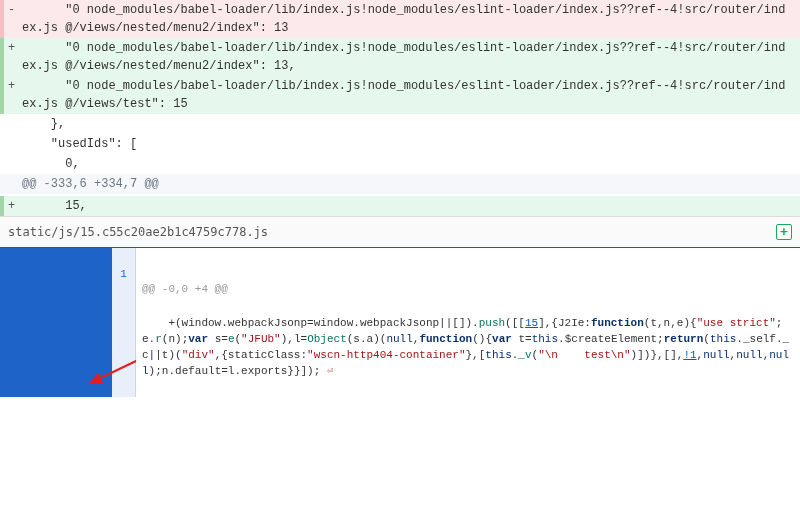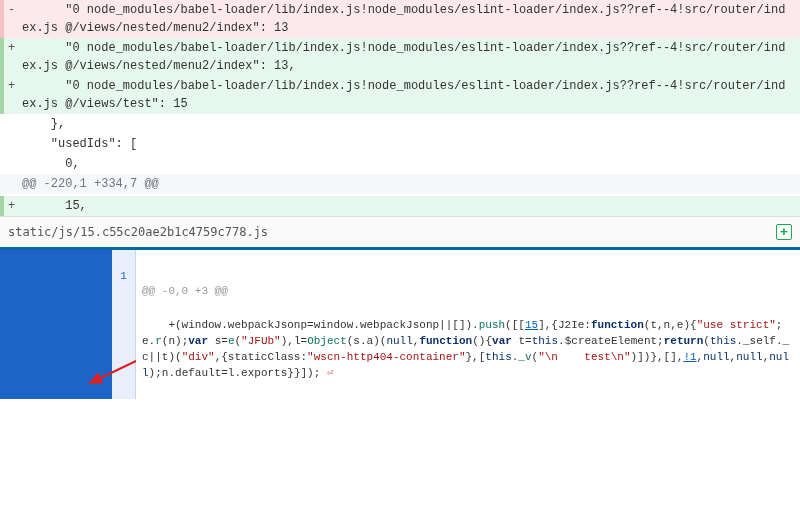--- a/index.html
+++ b/index.html
@@ -41,21 +41,21 @@
     .content {
       flex: 1;
     }
     .file-header {
       display: flex;
       align-items: center;
       justify-content: space-between;
       padding: 6px 8px;
       background: #fafafa;
       border-top: 1px solid #ddd;
-      border-bottom: 3px solid #0369a1;
+      border-bottom: 1px solid #0369a1;
       font-family: "SFMono-Regular", Consolas, monospace;
       color: #555;
       font-size: 12px;
     }
     .file-header .name {
       flex: 1;
     }
     .plus-badge {
       width: 16px;
       height: 16px;
@@ -130,21 +130,21 @@
 <body>
 
 <div class="diff-container">
   <div id="diff-lines">
       <div class="diff-line del"><span class="sign">-</span><span class="content">      "0 node_modules/babel-loader/lib/index.js!node_modules/eslint-loader/index.js??ref--4!src/router/index.js @/views/nested/menu2/index": 13</span></div>
       <div class="diff-line add"><span class="sign">+</span><span class="content">      "0 node_modules/babel-loader/lib/index.js!node_modules/eslint-loader/index.js??ref--4!src/router/index.js @/views/nested/menu2/index": 13,</span></div>
       <div class="diff-line add"><span class="sign">+</span><span class="content">      "0 node_modules/babel-loader/lib/index.js!node_modules/eslint-loader/index.js??ref--4!src/router/index.js @/views/test": 15</span></div>
       <div class="diff-line ctx"><span class="sign"></span><span class="content">    },</span></div>
       <div class="diff-line ctx"><span class="sign"></span><span class="content">    "usedIds": [</span></div>
       <div class="diff-line ctx"><span class="sign"></span><span class="content">      0,</span></div>
-      <div class="diff-line hunk"><span class="sign"></span><span class="content">@@ -220,1 +334,7 @@</span></div>
+      <div class="diff-line hunk"><span class="sign"></span><span class="content">@@ -333,6 +334,7 @@</span></div>
       <div class="diff-line ctx"><span class="sign"></span></div>
       <div class="diff-line add"><span class="sign">+</span><span class="content">      15,</span></div>
     </div>
   <svg class="arrow" style="left:75px; top:335px;" width="110" height="60">
     <defs>
       <marker id="ah" markerWidth="8" markerHeight="8" refX="6" refY="3" orient="auto">
         <path d="M0,0 L7,3 L0,6 Z" fill="#e02020"></path>
       </marker>
     </defs>
     <line x1="105" y1="5" x2="15" y2="48" stroke="#e02020" stroke-width="2" marker-end="url(#ah)"></line>
@@ -155,16 +155,16 @@
   <span class="name">static/js/15.c55c20ae2b1c4759c778.js</span>
   <span class="plus-badge">+</span>
 </div>
 
 <div class="code-block">
   <div class="gutter"></div>
   <div class="lineno">
     <span class="num">1</span>
   </div>
   <div class="code-content">
-    <span class="code-hunk">@@ -0,0 +3 @@</span>
+    <span class="code-hunk">@@ -0,0 +4 @@</span>
     <span id="code-tokens"><span class="tok-op">+(</span><span class="tok-id">window</span><span class="tok-op">.</span><span class="tok-prop">webpackJsonp</span><span class="tok-op">=</span><span class="tok-id">window</span><span class="tok-op">.</span><span class="tok-prop">webpackJsonp</span><span class="tok-op">||[]).</span><span class="tok-fn">push</span><span class="tok-op">([[</span><span class="tok-num">15</span><span class="tok-op">],{</span><span class="tok-prop">J2Ie</span><span class="tok-op">:</span><span class="tok-kw">function</span><span class="tok-op">(</span><span class="tok-id">t</span><span class="tok-op">,</span><span class="tok-id">n</span><span class="tok-op">,</span><span class="tok-id">e</span><span class="tok-op">){</span><span class="tok-str">"use strict"</span><span class="tok-op">;</span><span class="tok-id">e</span><span class="tok-op">.</span><span class="tok-fn">r</span><span class="tok-op">(</span><span class="tok-id">n</span><span class="tok-op">);</span><span class="tok-kw">var</span><span class="tok-op"> </span><span class="tok-id">s</span><span class="tok-op">=</span><span class="tok-fn">e</span><span class="tok-op">(</span><span class="tok-str">"JFUb"</span><span class="tok-op">),</span><span class="tok-id">l</span><span class="tok-op">=</span><span class="tok-fn">Object</span><span class="tok-op">(</span><span class="tok-id">s</span><span class="tok-op">.</span><span class="tok-prop">a</span><span class="tok-op">)(</span><span class="tok-null">null</span><span class="tok-op">,</span><span class="tok-kw">function</span><span class="tok-op">(){</span><span class="tok-kw">var</span><span class="tok-op"> </span><span class="tok-id">t</span><span class="tok-op">=</span><span class="tok-this">this</span><span class="tok-op">.</span><span class="tok-prop">$createElement</span><span class="tok-op">;</span><span class="tok-kw">return</span><span class="tok-op">(</span><span class="tok-this">this</span><span class="tok-op">.</span><span class="tok-prop">_self</span><span class="tok-op">.</span><span class="tok-prop">_c</span><span class="tok-op">||</span><span class="tok-id">t</span><span class="tok-op">)(</span><span class="tok-str">"div"</span><span class="tok-op">,{</span><span class="tok-prop">staticClass</span><span class="tok-op">:</span><span class="tok-str">"wscn-http404-container"</span><span class="tok-op">},[</span><span class="tok-this">this</span><span class="tok-op">.</span><span class="tok-fn">_v</span><span class="tok-op">(</span><span class="tok-str">"\n    test\n"</span><span class="tok-op">)])},[],</span><span class="tok-num">!1</span><span class="tok-op">,</span><span class="tok-null">null</span><span class="tok-op">,</span><span class="tok-null">null</span><span class="tok-op">,</span><span class="tok-null">null</span><span class="tok-op">);</span><span class="tok-id">n</span><span class="tok-op">.</span><span class="tok-prop">default</span><span class="tok-op">=</span><span class="tok-id">l</span><span class="tok-op">.</span><span class="tok-prop">exports</span><span class="tok-op">}}]);</span><span class="eol-mark"> ⏎</span></span>
   </div>
 </div>
 
 </body></html>

